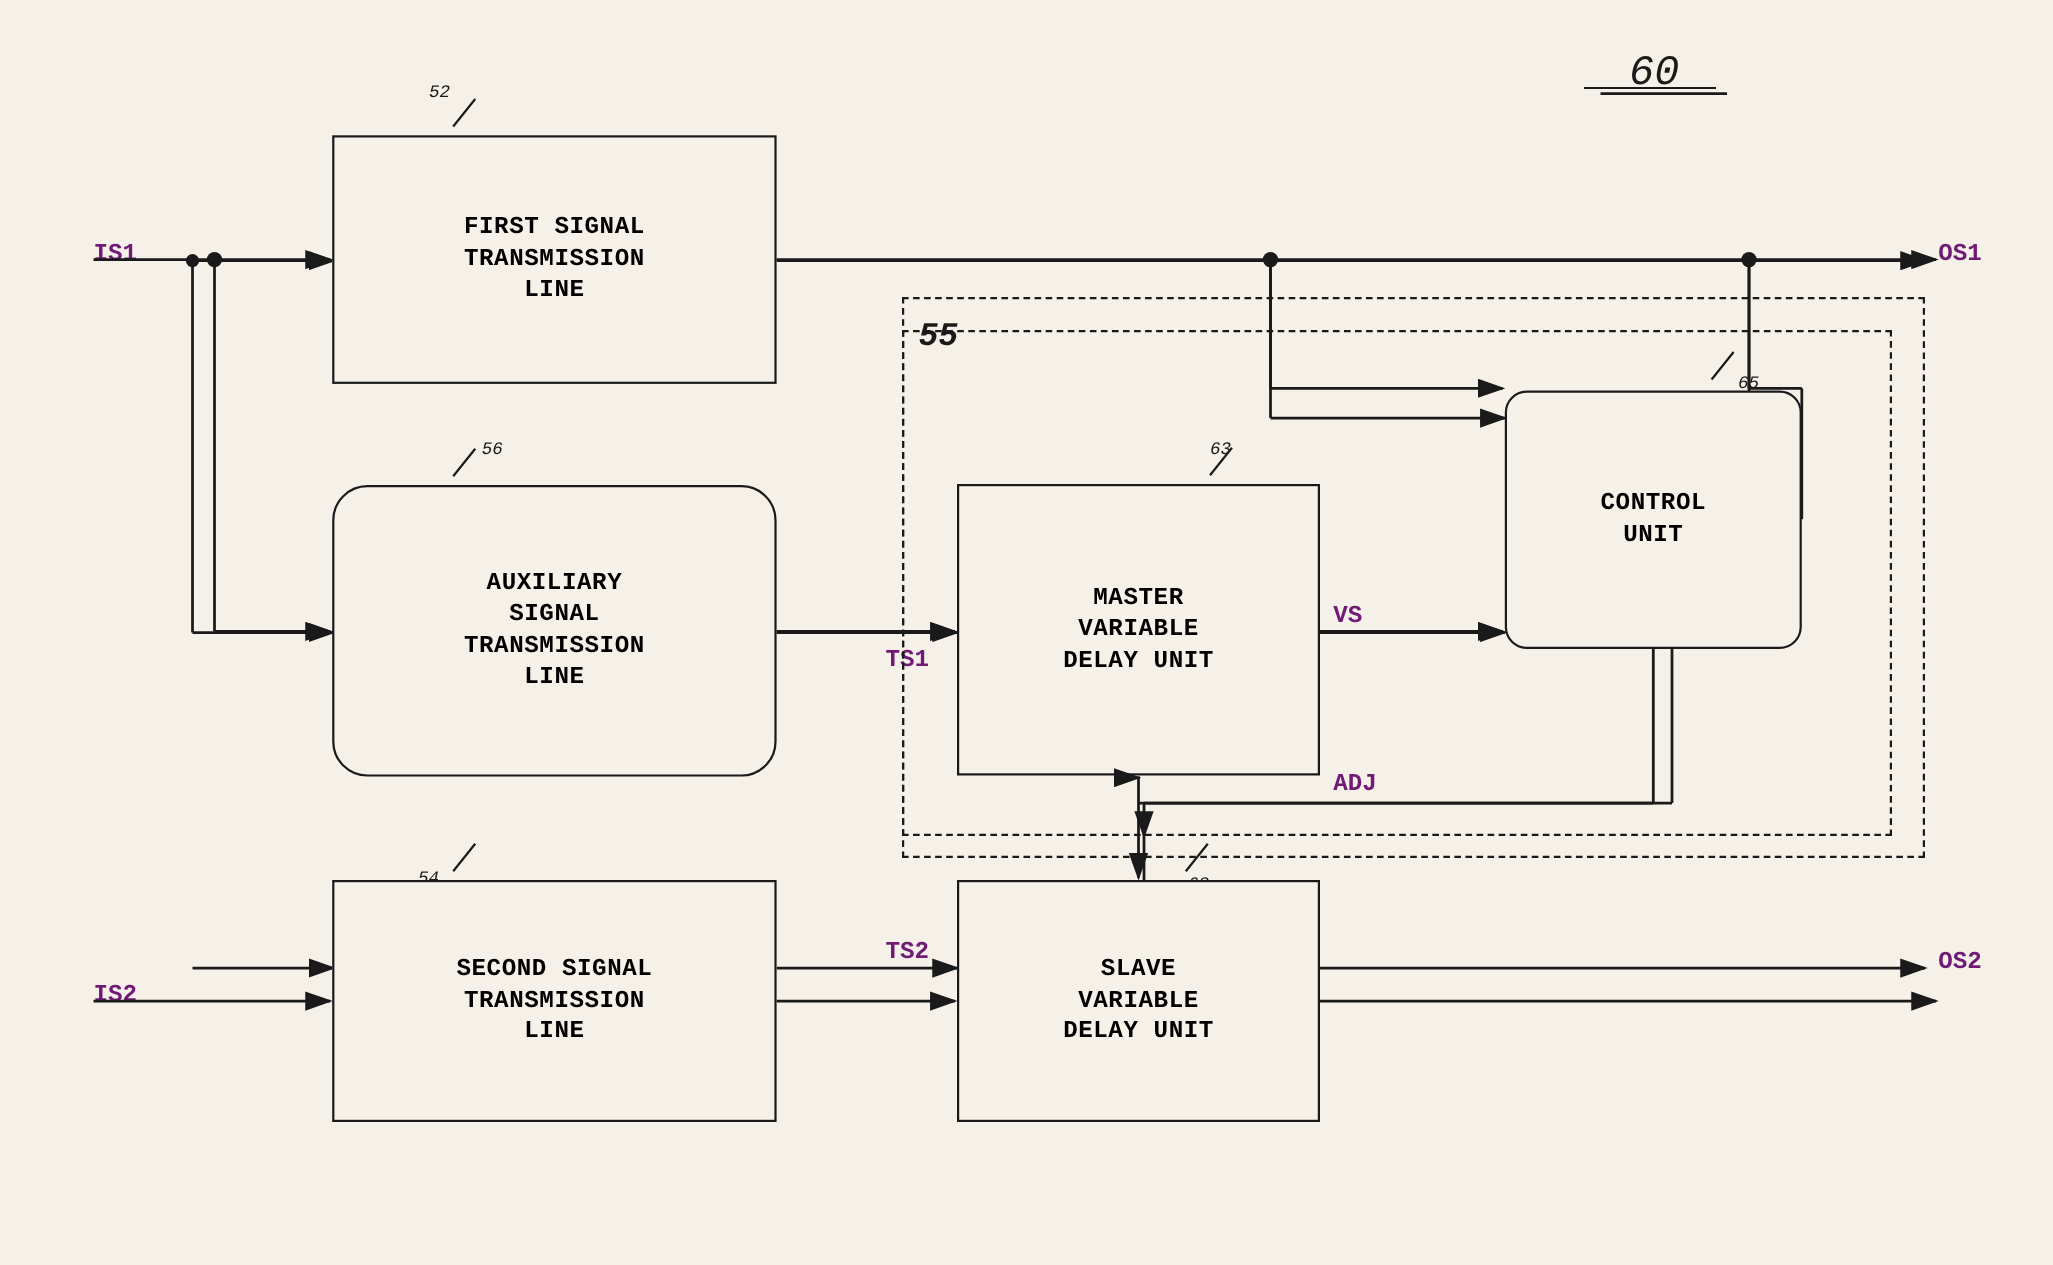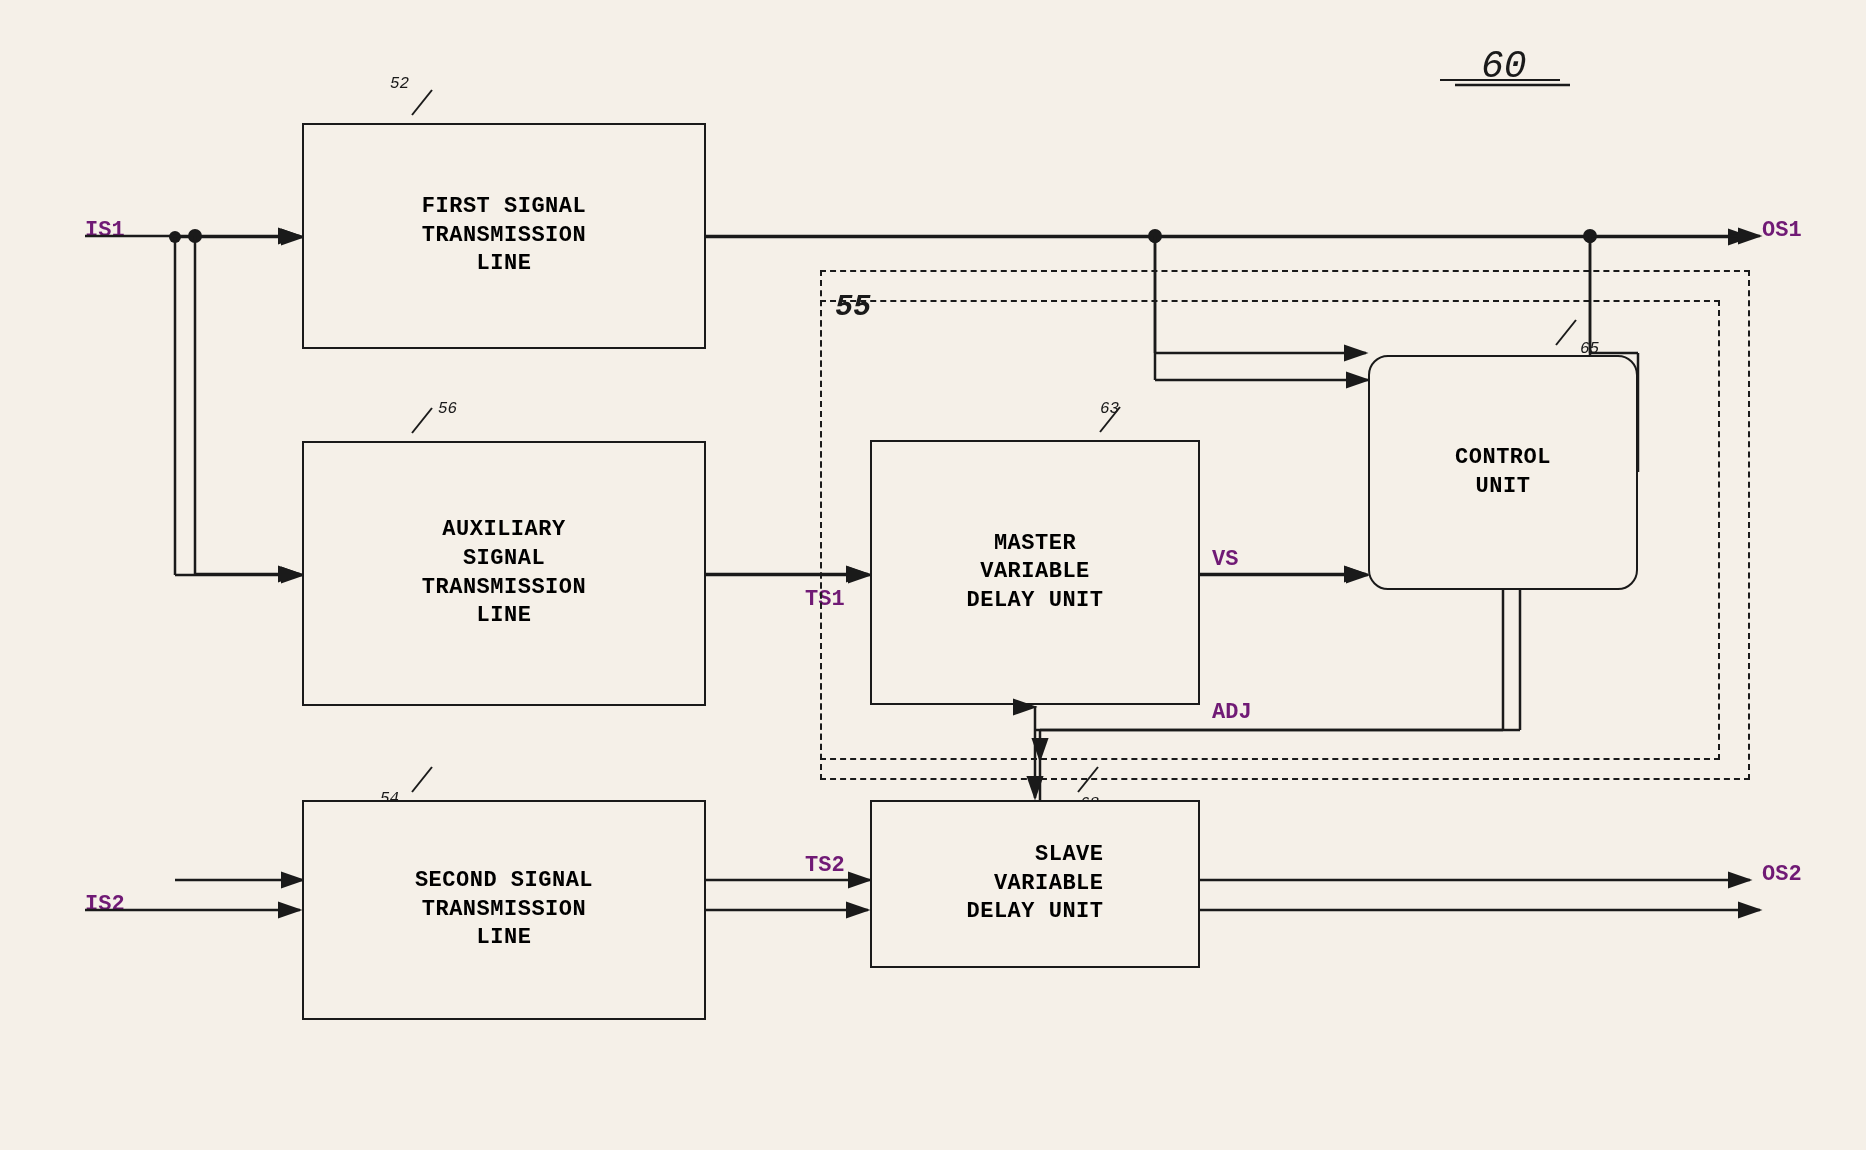--- a/index.html
+++ b/index.html
@@ -151,37 +151,37 @@
   <div class="label" style="top:853px; left:805px;">TS2</div>
 
   <div class="label" style="top:547px; left:1212px;">VS</div>
 
   <div class="label" style="top:700px; left:1212px;">ADJ</div>
 
   <div class="block" style="left:302px; top:123px; width:404px; height:226px;">
     <span>FIRST SIGNAL<br>TRANSMISSION<br>LINE</span>
   </div>
 
-  <div class="block" style="left:302px; top:441px; width:404px; height:265px;">
+  <div class="block" style="left:302px; top:441px; width:404px; height:265px;border-radius:32px;">
     <span>AUXILIARY<br>SIGNAL<br>TRANSMISSION<br>LINE</span>
   </div>
 
   <div class="block" style="left:302px; top:800px; width:404px; height:220px;">
     <span>SECOND SIGNAL<br>TRANSMISSION<br>LINE</span>
   </div>
 
   <div class="block" style="left:870px; top:440px; width:330px; height:265px;">
     <span>MASTER<br>VARIABLE<br>DELAY UNIT</span>
   </div>
 
   <div class="block" style="left:1368px; top:355px; width:270px; height:235px;border-radius:20px;">
     <span>CONTROL<br>UNIT</span>
   </div>
 
-  <div class="block" style="left:870px; top:800px; width:330px; height:168px;text-align:right;">
+  <div class="block" style="left:870px; top:800px; width:330px; height:220px;">
     <span>SLAVE<br>VARIABLE<br>DELAY UNIT</span>
   </div>
 
   <div class="dashed-box" style="left:820px; top:300px; width:900px; height:460px;"></div>
 
   <div class="dashed-box" style="left:820px; top:270px; width:930px; height:510px;"></div>
 
 </div>
 
 <svg style="position:absolute;top:0;left:0;width:1866px;height:1150px;pointer-events:none;" xmlns="http://www.w3.org/2000/svg">

